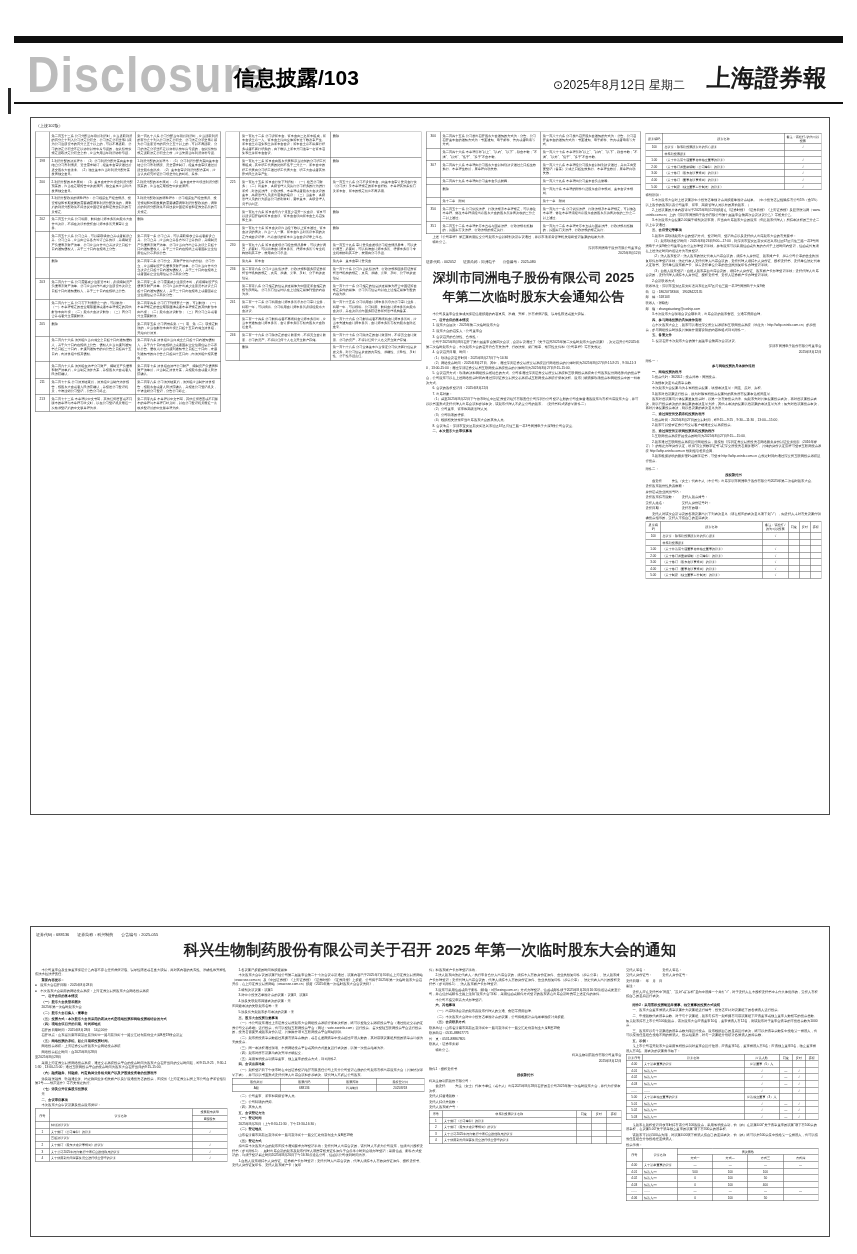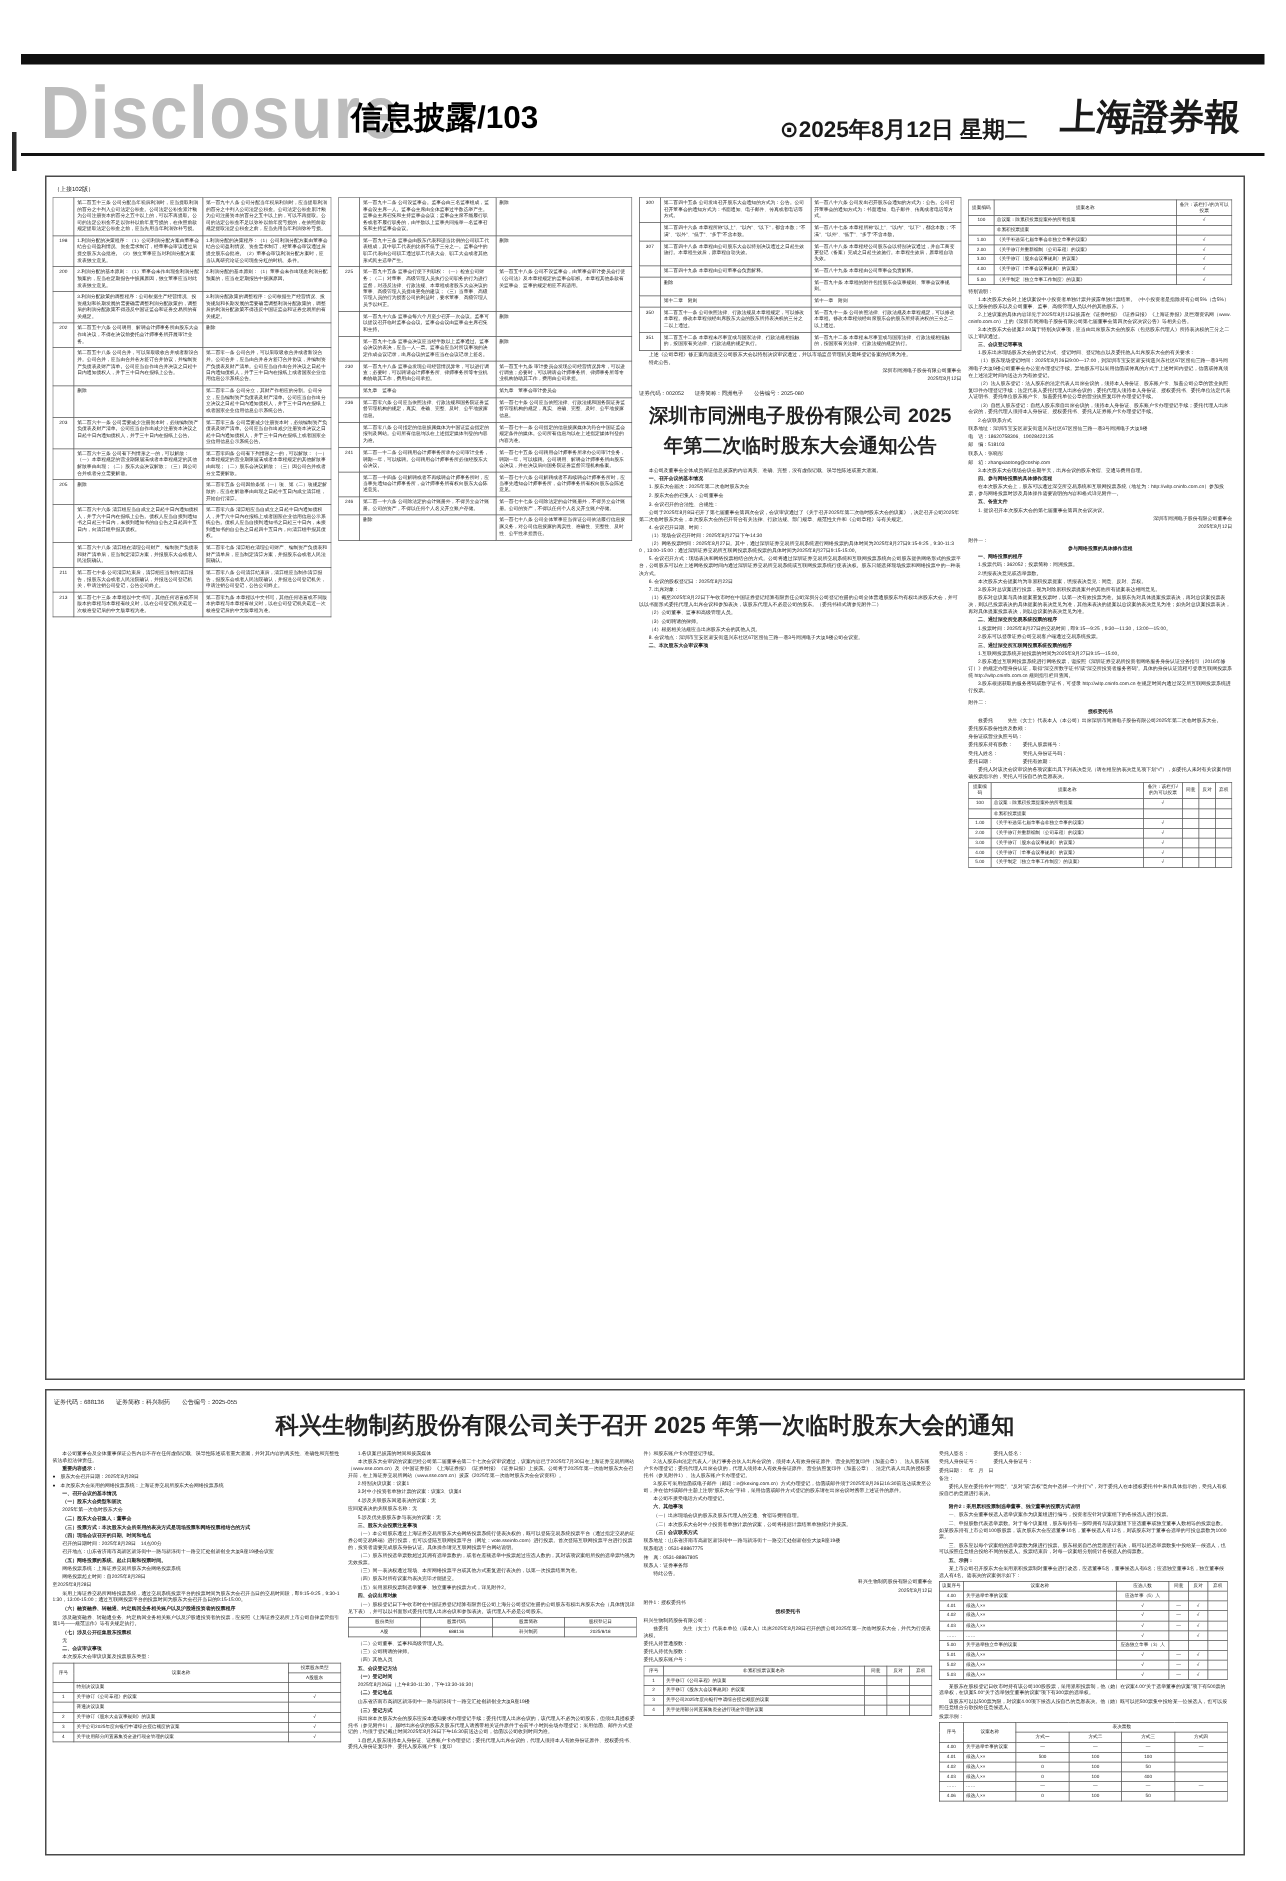--- a/index.html
+++ b/index.html
@@ -6,28 +6,28 @@
   html,body { width:857px; height:1254px; background:#f6f6f4; }
   body { font-family:"Liberation Sans","DejaVu Sans",sans-serif; color:#1a1a1a; }
   .page { position:relative; width:857px; height:1254px; background:#ffffff; overflow:hidden; }
 
   
   .topbar { position:absolute; left:14px; top:36px; width:829px; height:7px; background:#101010; }
   .foldmark { position:absolute; left:8px; top:88px; width:3px; height:26px; background:#2a2a2a; }
   .mast-en { position:absolute; left:27px; top:47px; font-size:45px; font-weight:800; color:#bcbcbc;
              letter-spacing:1px; transform:scaleY(1.1); transform-origin:0 0; }
   .sec-title { position:absolute; left:234px; top:64px; font-size:21px; font-weight:700; color:#000; }
-  .dateline { position:absolute; right:172px; top:77px; font-size:15px; font-weight:700; white-space:nowrap; }
+  .dateline { position:absolute; right:172px; top:77px; font-size:12px; font-weight:400; white-space:nowrap; }
   .paper-name { position:absolute; right:30px; top:62px; font-size:24px; font-weight:900;
                 font-family:"DejaVu Serif","Liberation Serif",serif; transform:skewX(-4deg); white-space:nowrap; }
   .head-rule { position:absolute; left:14px; top:102px; width:829px; height:2px; background:#111; }
 
   
   .box { position:absolute; left:30px; width:800px; border:1px solid #4a4a4a; background:#fff; overflow:hidden; }
-  #box1 { top:117px; height:803px; padding:3px 4px; }
+  #box1 { top:117px; height:698px; padding:3px 4px; }
   #box2 { top:926px; height:311px; padding:3px 4px; }
 
   .shrink { transform:scale(0.5); transform-origin:0 0; width:200%; font-size:6.6px; line-height:1.38; color:#222; }
   #box1 .shrink { height:1586px; }
   #box2 .shrink { height:612px; }
 
   .cont-label { font-size:8px; margin:2px 0 6px 2px; }
 
   .cols { display:flex; gap:9px; }
   #box1 .cols { height:1556px; }

